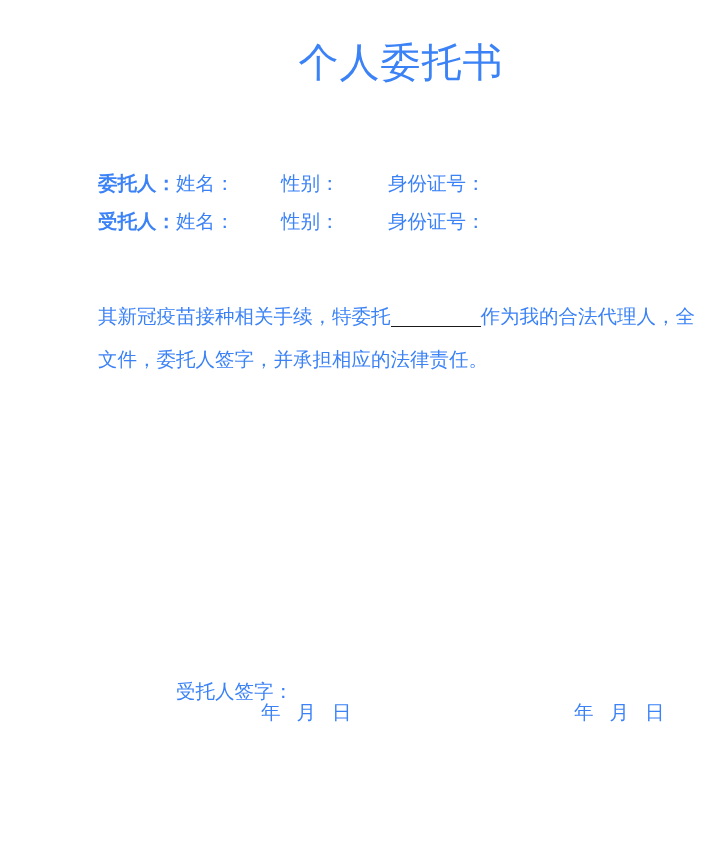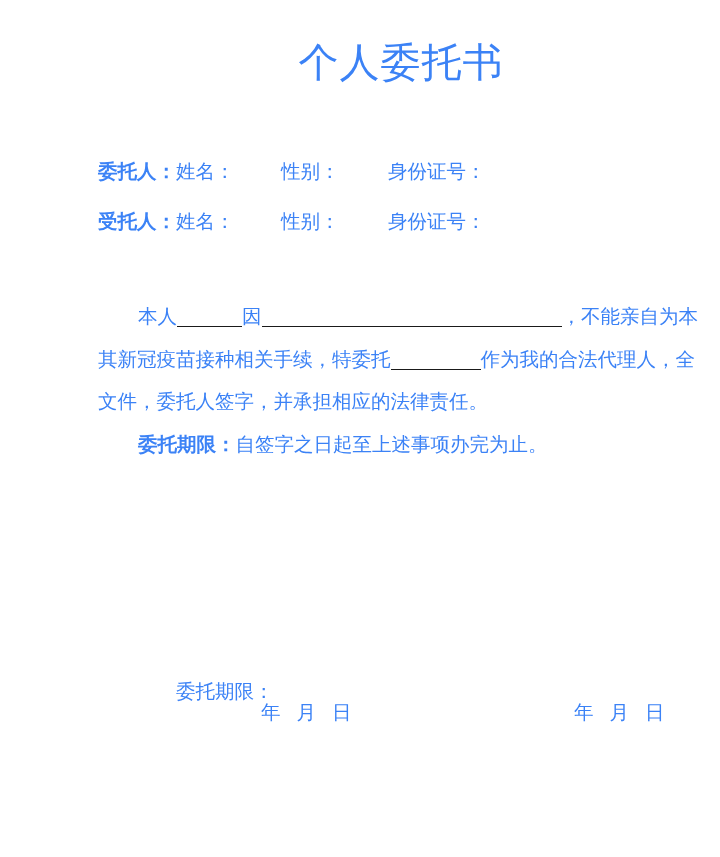--- a/index.html
+++ b/index.html
@@ -30,21 +30,21 @@
     white-space: nowrap;
   }
   .party-line {
     position: absolute;
     left: 57px;
     right: 40px;
     height: 26px;
     line-height: 24px;
     white-space: nowrap;
   }
-  .party-principal { top: 160px; font-family: Liberation Serif, serif; }
+  .party-principal { top: 172px; font-family: Liberation Serif, serif; }
   .party-trustee   { top: 210px; }
   .party-role { font-weight: bold; }
   .party-gender { position: absolute; left: 183px; top: 0; }
   .party-id     { position: absolute; left: 290px; top: 0; }
   .doc-body {
     position: absolute;
     top: 296px;
     left: 57px;
     width: 612px;
     line-height: 42.5px;
@@ -97,39 +97,33 @@
   </div>
 
   <div class="party-line party-trustee">
     <span class="party-role">受托人：</span><span>姓名：</span>
     <span class="party-gender">性别：</span>
     <span class="party-id">身份证号：</span>
   </div>
 
   <div class="doc-body">
 
-    <div class="body-line indent">
-      <span>本人</span><span class="u u-65"></span><span>因</span><span class="u u-300"></span><span>，不能亲自为本</span>
-    </div>
 
 
     <div class="body-line">
       <span>其新冠疫苗接种相关手续，特委托</span><span class="u u-90"></span><span>作为我的合法代理人，全</span>
     </div>
 
 
     <div class="body-line">文件，委托人签字，并承担相应的法律责任。</div>
 
-    <div class="body-line indent">
-      <span class="term-label">委托期限：</span><span>自签字之日起至上述事项办完为止。</span>
-    </div>
 
   </div>
 
-  <div class="sig-label sig-trustee">委托期限：</div>
+  <div class="sig-label sig-trustee">受托人签字：</div>
 
   <div class="date-line date-left">
     <span>年</span><span>月</span><span>日</span>
   </div>
 
   <div class="date-line date-right">
     <span>年</span><span>月</span><span>日</span>
   </div>
 
 </div>

